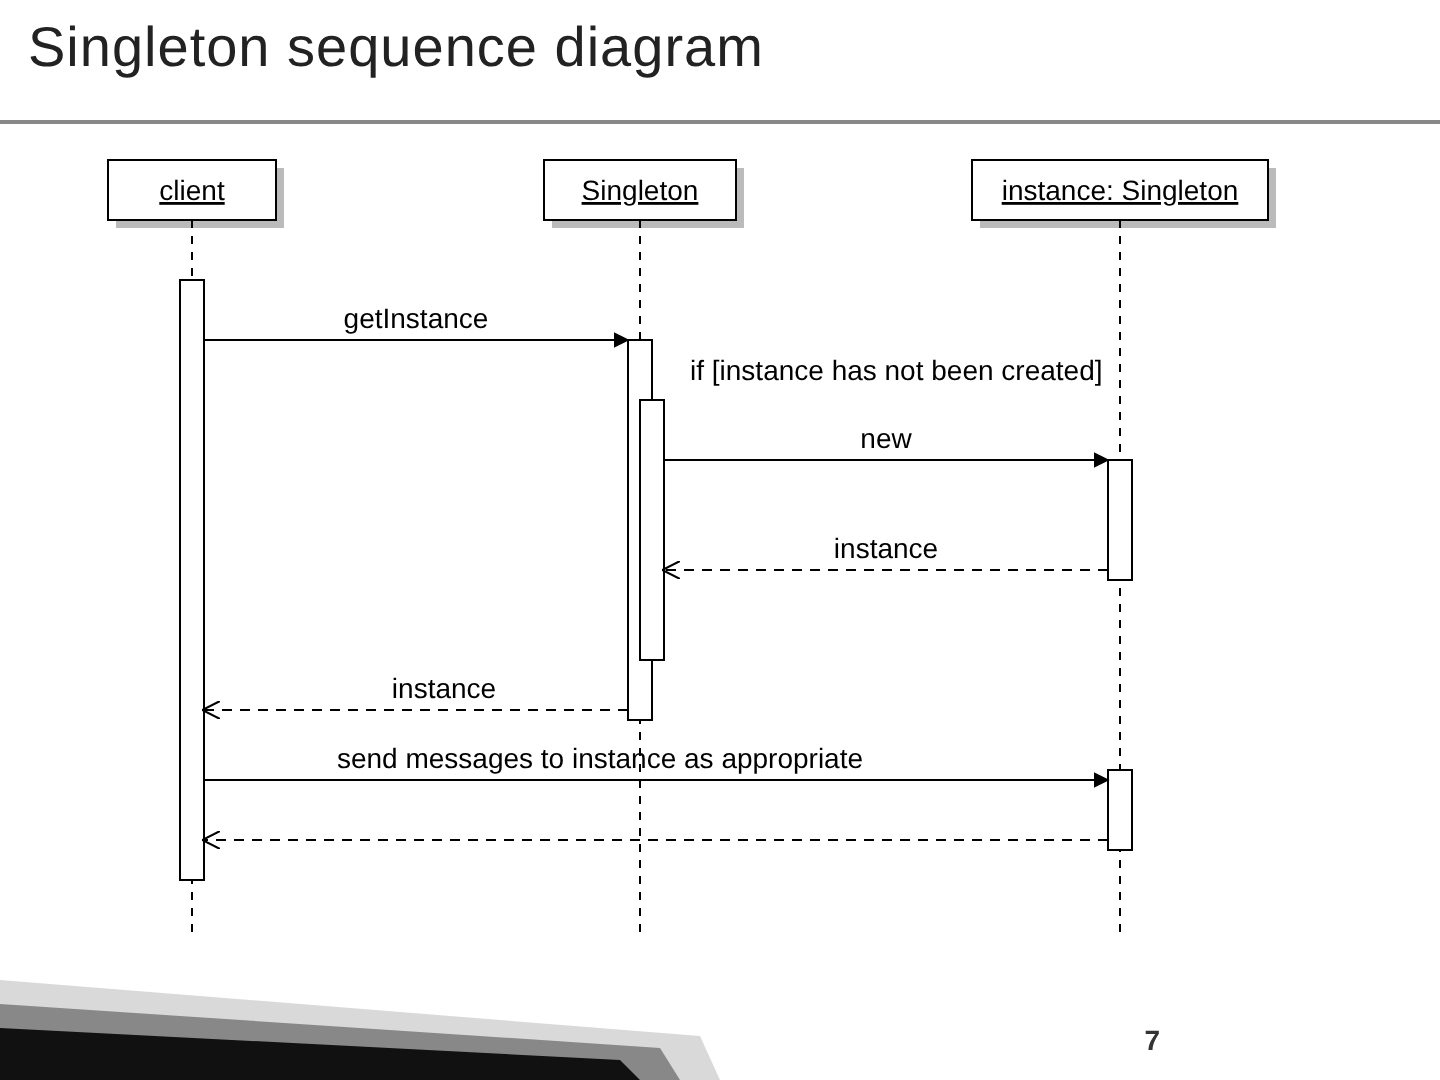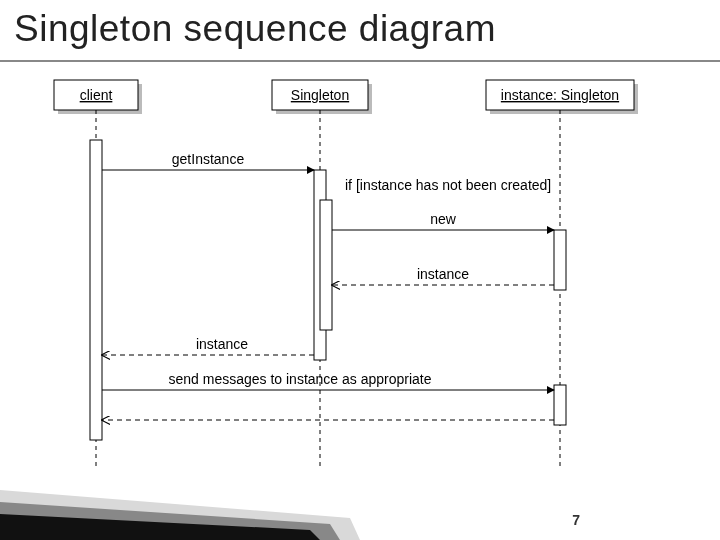--- a/index.html
+++ b/index.html
@@ -9,21 +9,21 @@
     height: 540px;
     background: #fff;
     font-family: "Segoe UI", Arial, sans-serif;
     position: relative;
     overflow: hidden;
   }
   .title {
     position: absolute;
     left: 14px;
     top: 8px;
-    font-size: 37px;
+    font-size: 28px;
     font-weight: 400;
     color: #222;
     letter-spacing: 0.5px;
   }
   .title-rule {
     position: absolute;
     left: 0;
     top: 60px;
     width: 720px;
     height: 2px;

